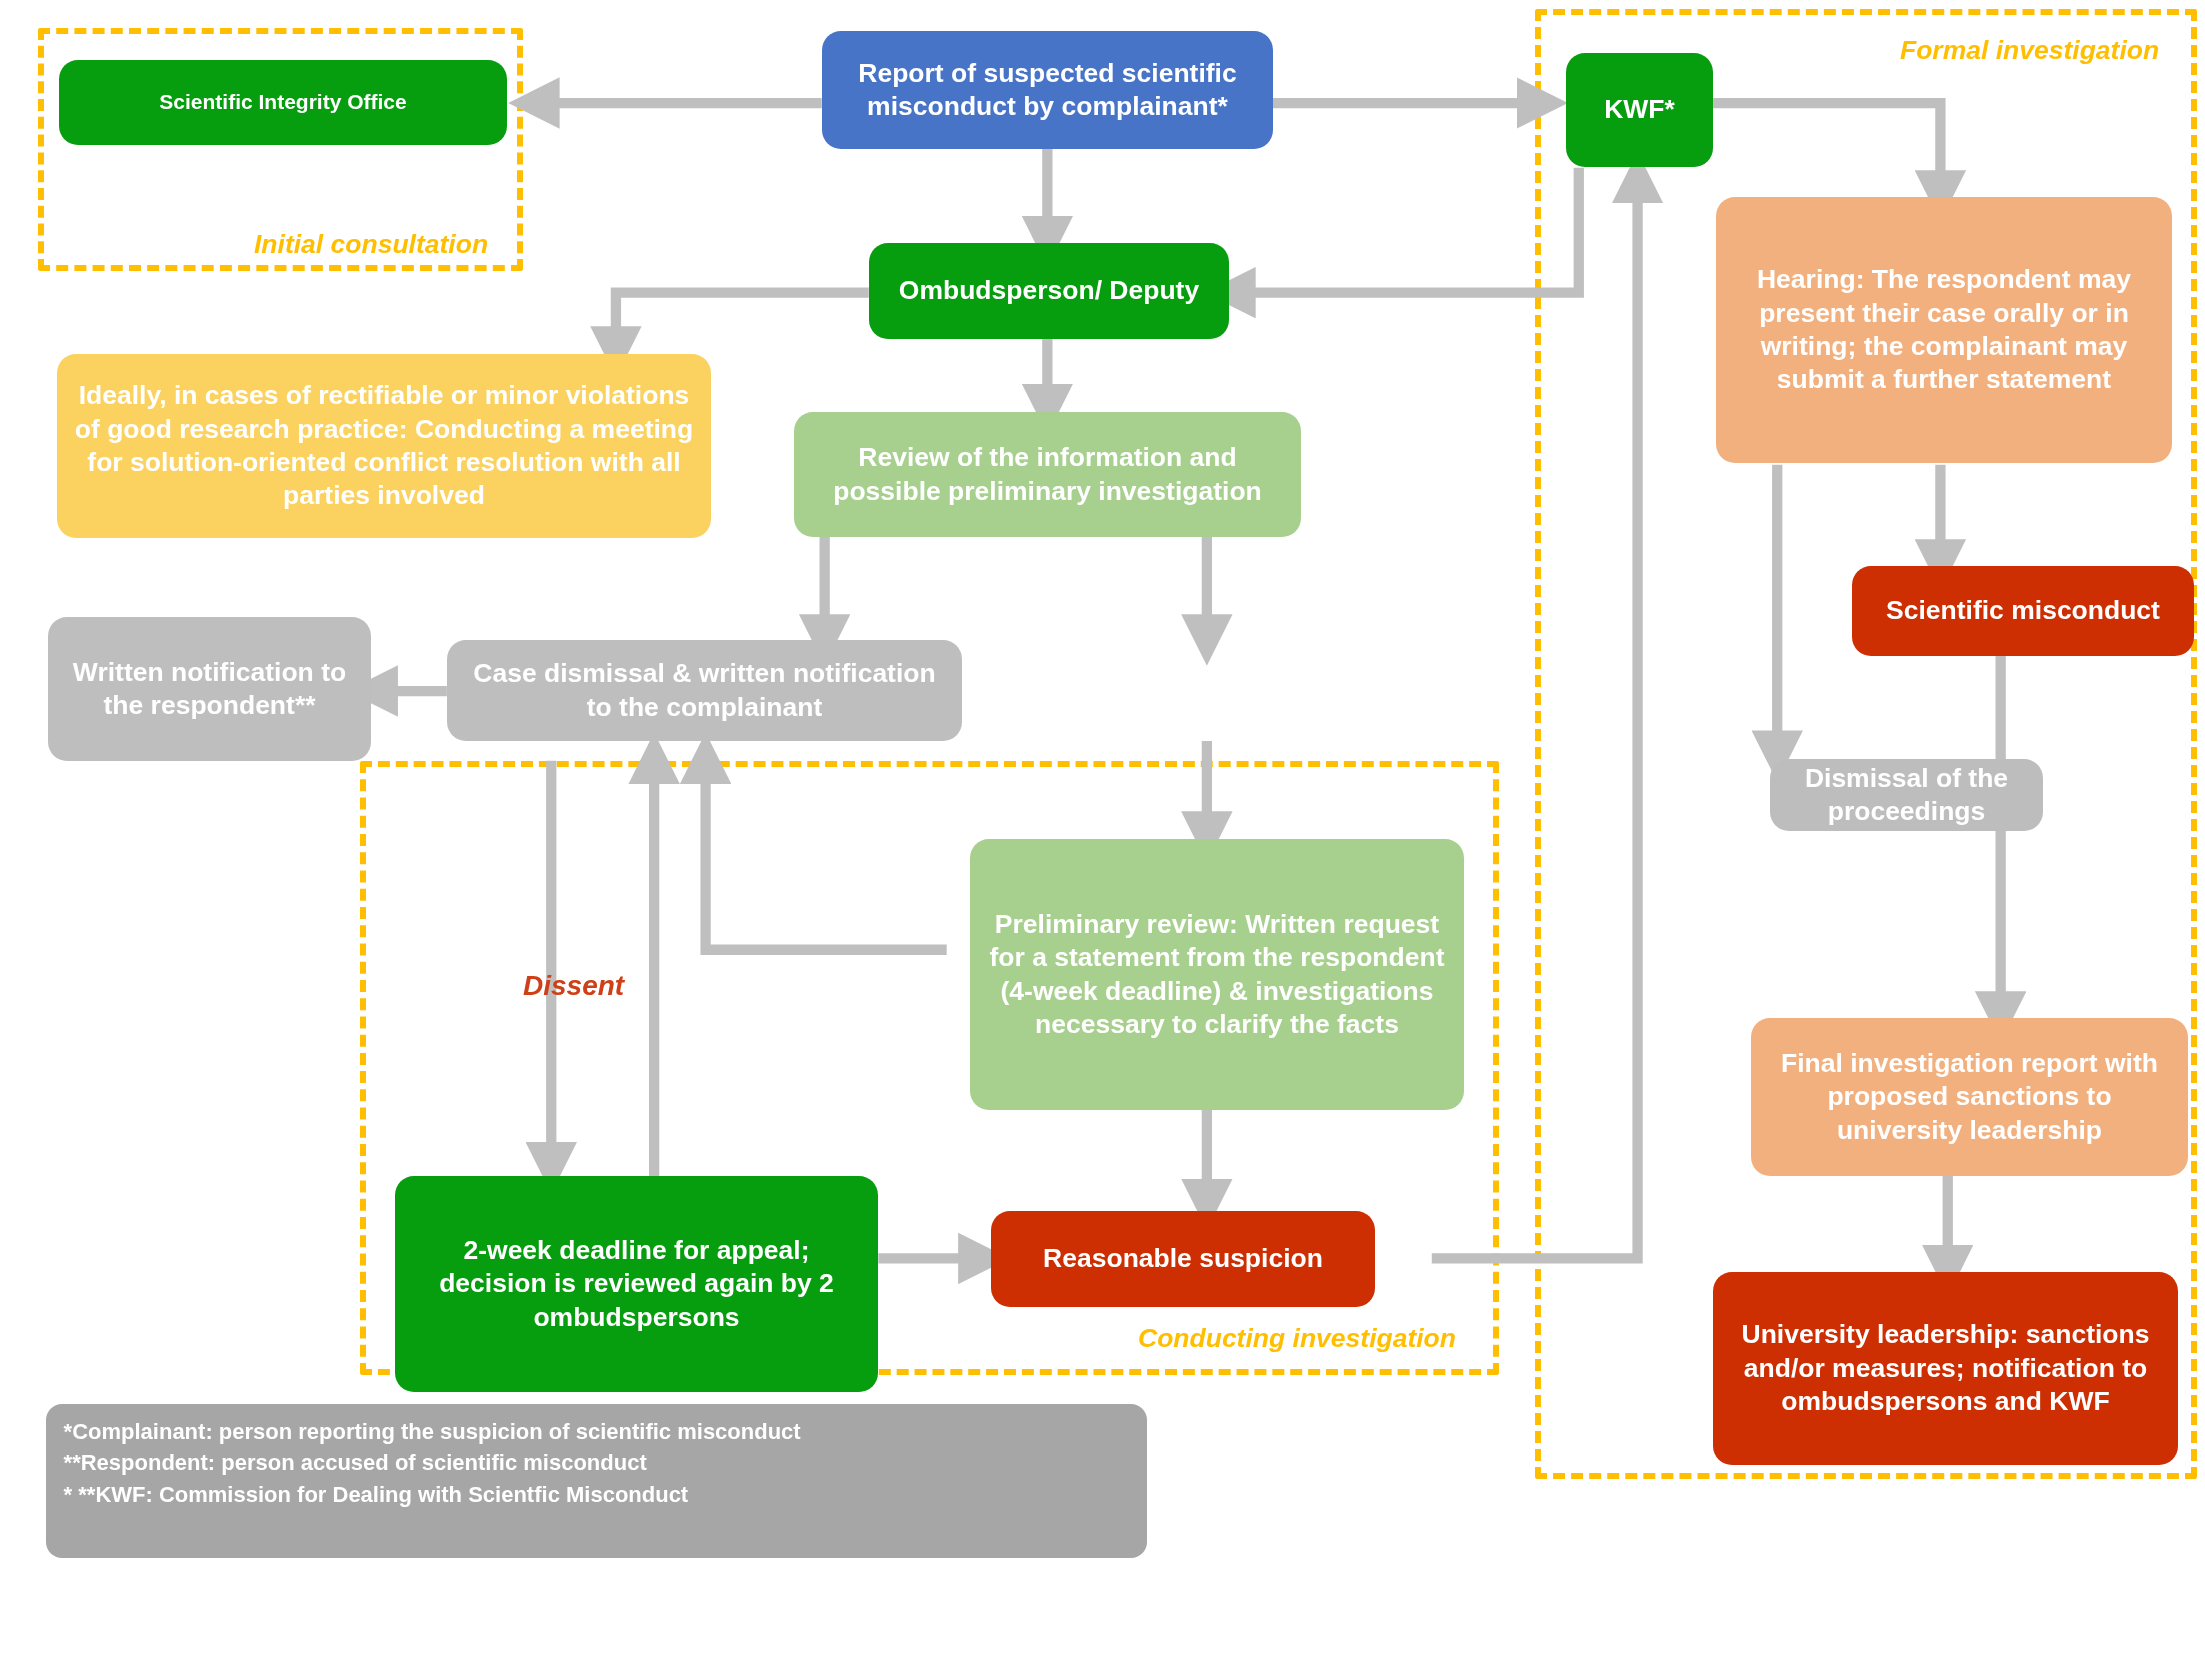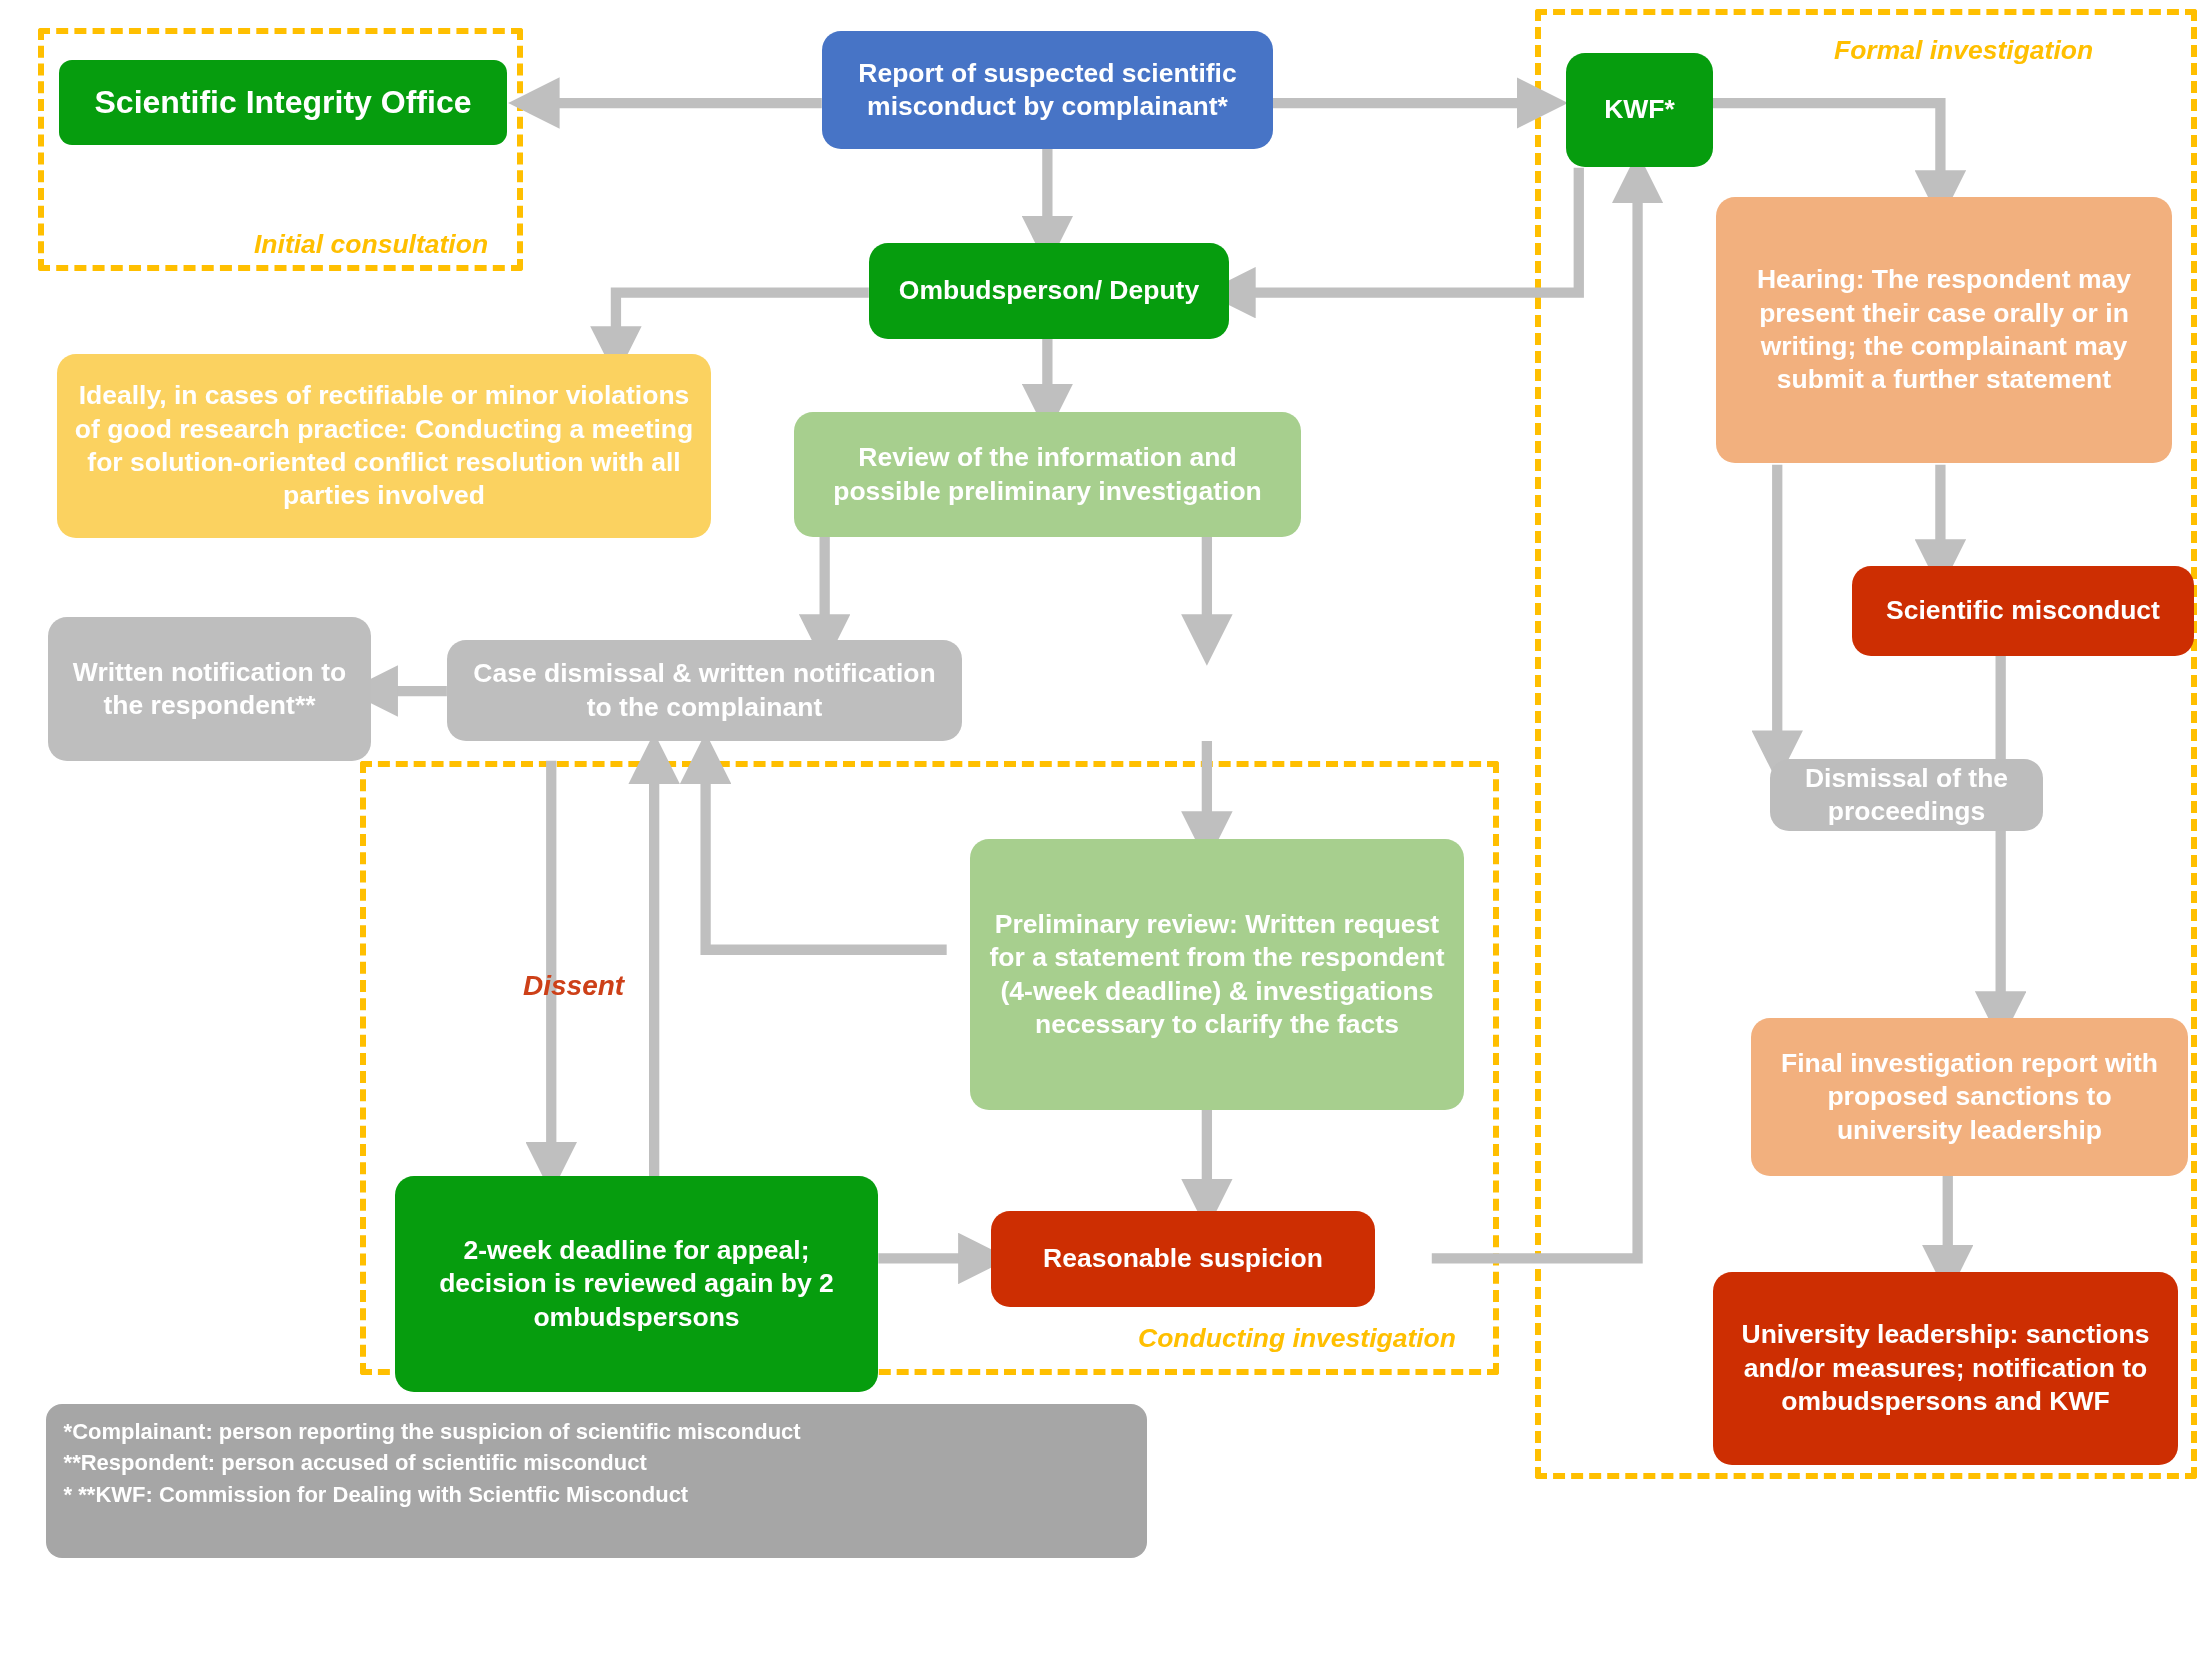--- a/index.html
+++ b/index.html
@@ -88,21 +88,21 @@
 
 <div id="canvas">
 
   <div class="zone" style="left:38px; top:28px; width:485px; height:243px;"></div>
   <div class="zone-label" style="left:254px; top:229px; font-size:26.5px;">Initial consultation</div>
 
   <div class="zone" style="left:360px; top:761px; width:1139px; height:614px;"></div>
   <div class="zone-label" style="left:1138px; top:1323px; font-size:26.5px;">Conducting investigation</div>
 
   <div class="zone" style="left:1535px; top:8.8px; width:662px; height:1470px;"></div>
-  <div class="zone-label" style="left:1834px; top:35px; font-size:26.5px;">Formal investigation</div>
+  <div class="zone-label" style="left:1900px; top:35px; font-size:26.5px;">Formal investigation</div>
 
   <svg class="edges" viewBox="0 0 3000 2250" xmlns="http://www.w3.org/2000/svg">
     <defs>
       <marker id="ah" markerWidth="5" markerHeight="5" refX="2.6" refY="2.5" orient="auto" markerUnits="strokeWidth">
         <path d="M0,0 L5,2.5 L0,5 z" fill="#BFBFBF"></path>
       </marker>
     </defs>
     <g stroke="#BFBFBF" stroke-width="14" fill="none" marker-end="url(#ah)">
 
       <path d="M1118,140 L725,140"></path>
@@ -142,21 +142,21 @@
       <path d="M2418,632 L2418,1030"></path>
 
       <path d="M2640,632 L2640,770"></path>
 
       <path d="M2722,892 L2722,1385"></path>
 
       <path d="M2650,1598 L2650,1730"></path>
     </g>
   </svg>
 
-  <div class="node green" style="left:59px; top:60px; width:448px; height:85px; font-size:32px;border-radius:13px;">Scientific Integrity Office</div>
+  <div class="node green" style="left:59px; top:60px; width:448px; height:85px; font-size:21px;">Scientific Integrity Office</div>
 
   <div class="node blue" style="left:822px; top:31px; width:451px; height:118px; font-size:26.5px;">Report of suspected scientific misconduct by complainant*</div>
 
   <div class="node green" style="left:1566px; top:53px; width:147px; height:114px; font-size:26.5px;">KWF*</div>
 
   <div class="node green" style="left:869px; top:243px; width:360px; height:96px; font-size:26.5px;">Ombudsperson/ Deputy</div>
 
   <div class="node peach" style="left:1716px; top:197px; width:456px; height:266px; font-size:26.5px;">Hearing: The respondent may present their case orally or in writing; the complainant may submit a further statement</div>
 
   <div class="node yellow" style="left:57px; top:354px; width:654px; height:184px; font-size:26.5px;">Ideally, in cases of rectifiable or minor violations of good research practice: Conducting a meeting for solution-oriented conflict resolution with all parties involved</div>

